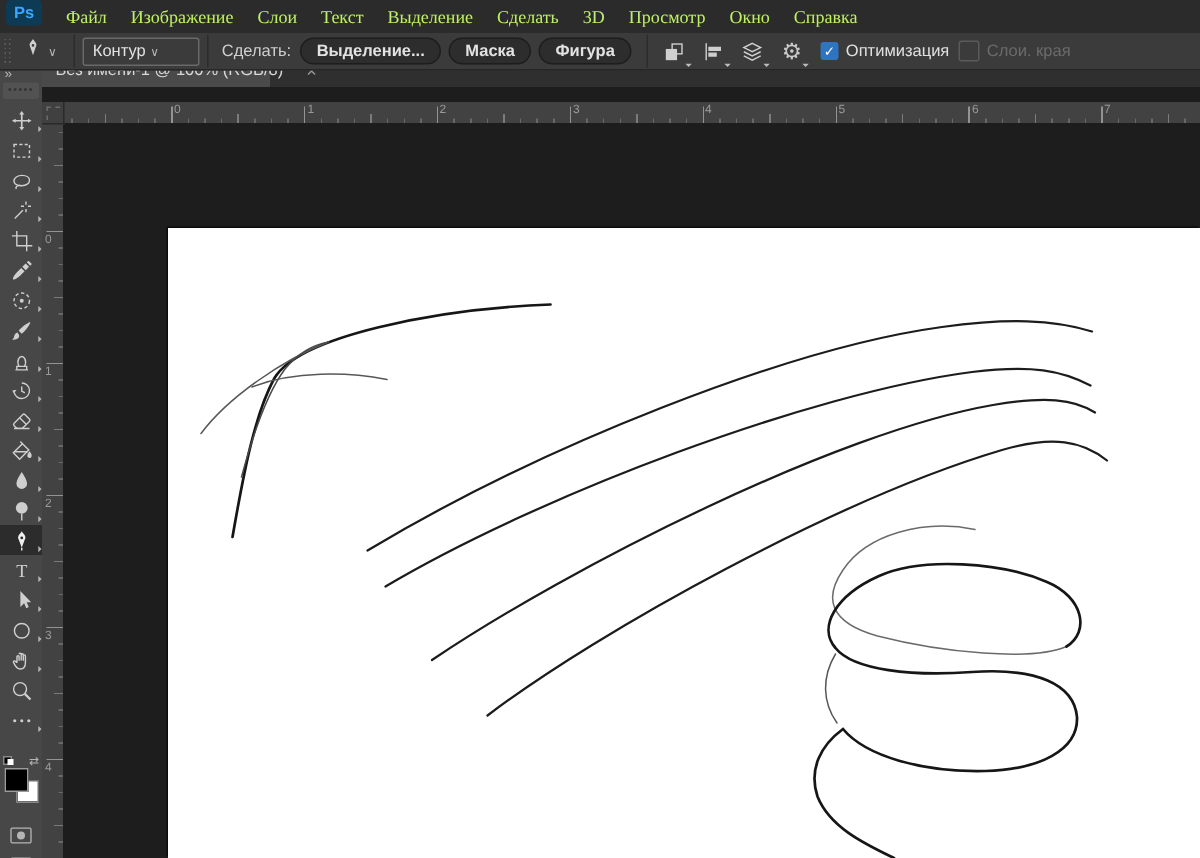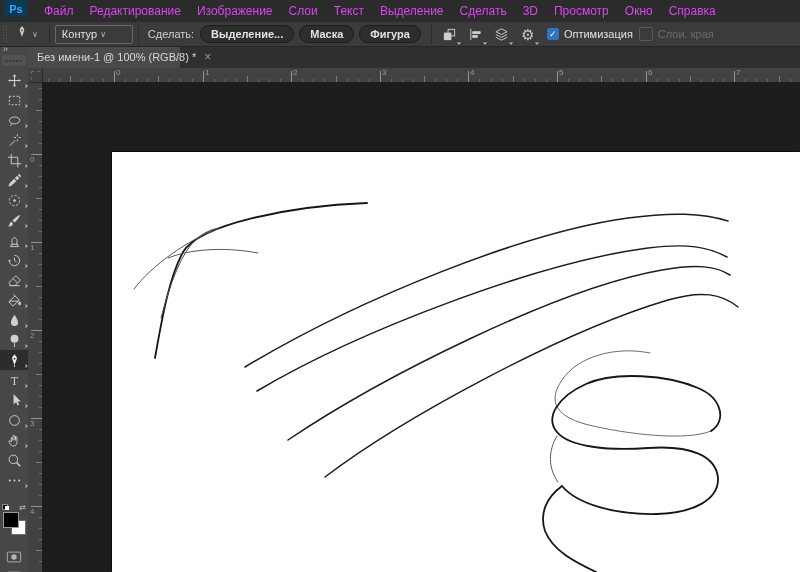--- a/index.html
+++ b/index.html
@@ -6,21 +6,21 @@
   .app{position:relative;width:800px;height:572px;overflow:hidden;
        font-family:"Liberation Sans","DejaVu Sans",sans-serif;
        background:#1d1d1d;user-select:none;}
   
   .menubar{position:absolute;left:0;top:0;width:800px;height:22px;background:#2b2b2b;
            border-bottom:1px solid #1f1f1f;display:flex;z-index:5;}
   .ps-logo{width:24px;height:17px;margin-left:4px;border-radius:3px;background:#0d3a55;
            color:#39a7ff;font-size:11px;font-weight:bold;display:flex;align-items:center;
            justify-content:center;letter-spacing:0;}
   .menu-items{display:flex;margin-left:8px;}
-  .menu-item{color:#d946ef;font-size:12px;padding:0 8px;line-height:22px;cursor:default;}
+  .menu-item{color:#bef264;font-size:12px;padding:0 8px;line-height:22px;cursor:default;font-family:Liberation Serif, serif;}
   
   .optionsbar{position:absolute;left:0;top:22px;width:800px;height:24px;background:#3b3b3b;
               border-bottom:1px solid #262626;display:flex;align-items:center;z-index:5;}
   .grip{width:4px;height:16px;margin:0 4px 0 3px;
         background-image:repeating-linear-gradient(180deg,#5e5e5e 0 1px,transparent 1px 3px),
                          repeating-linear-gradient(180deg,#5e5e5e 0 1px,transparent 1px 3px);
         background-size:1px 100%,1px 100%;background-position:0 0,3px 0;background-repeat:no-repeat;}
   .tool-preset{display:flex;align-items:center;padding:0 6px 0 4px;}
   .chev{color:#b5b5b5;font-size:8px;margin-left:3px;}
   .vsep{width:1px;height:22px;background:#2c2c2c;margin:0 5px;}
@@ -57,21 +57,21 @@
   .sw-mini{position:absolute;left:2px;top:0;width:7px;height:6px;}
   .sw-mini .b{position:absolute;left:0;top:0;width:4px;height:4px;background:#000;border:1px solid #888;}
   .sw-mini .w{position:absolute;left:3px;top:2px;width:4px;height:4px;background:#fff;}
   .sw-swap{position:absolute;right:2px;top:-1px;color:#b5b5b5;font-size:8px;}
   .sw-fg{position:absolute;left:3px;top:8px;width:14px;height:14px;background:#000;
          border:1px solid #9b9b9b;z-index:2;}
   .sw-bg{position:absolute;left:11px;top:16px;width:13px;height:13px;background:#fff;
          border:1px solid #6f6f6f;z-index:1;}
   .railbtn{position:absolute;left:0;width:28px;height:18px;display:flex;align-items:center;justify-content:center;}
   
-  .tabrow{position:absolute;left:28px;top:46px;width:772px;height:22px;background:#2f2f2f;z-index:4;}
+  .tabrow{position:absolute;left:28px;top:36px;width:772px;height:22px;background:#2f2f2f;z-index:4;}
   .tab{position:absolute;left:0;top:0;height:22px;width:152px;background:#4a4a4a;display:flex;
        align-items:center;}
   .tab-title{color:#d8d8d8;font-size:11px;margin-left:9px;white-space:nowrap;}
   .tab-close{color:#9a9a9a;font-size:12px;margin-left:8px;line-height:10px;}
   
   .ruler-corner{position:absolute;left:28px;top:68px;width:14px;height:14px;background:#404040;
                 border-right:1px solid #2a2a2a;border-bottom:1px solid #2a2a2a;z-index:3;}
   .ruler-corner:after{content:"";position:absolute;left:3px;top:3px;width:8px;height:8px;
                 border-left:1px dashed #6a6a6a;border-top:1px dashed #6a6a6a;}
   .ruler-h{position:absolute;left:28px;top:68px;width:772px;height:14px;background-color:#424242;
@@ -99,21 +99,20 @@
 </style>
 </head>
 <body>
 
 <div class="app">
 
   <div class="menubar">
     <div class="ps-logo">Ps</div>
     <div class="menu-items">
       <span class="menu-item">Файл</span>
-      <span class="menu-item">Редактирование</span>
       <span class="menu-item">Изображение</span>
       <span class="menu-item">Слои</span>
       <span class="menu-item">Текст</span>
       <span class="menu-item">Выделение</span>
       <span class="menu-item">Сделать</span>
       <span class="menu-item">3D</span>
       <span class="menu-item">Просмотр</span>
       <span class="menu-item">Окно</span>
       <span class="menu-item">Справка</span>
     </div>

